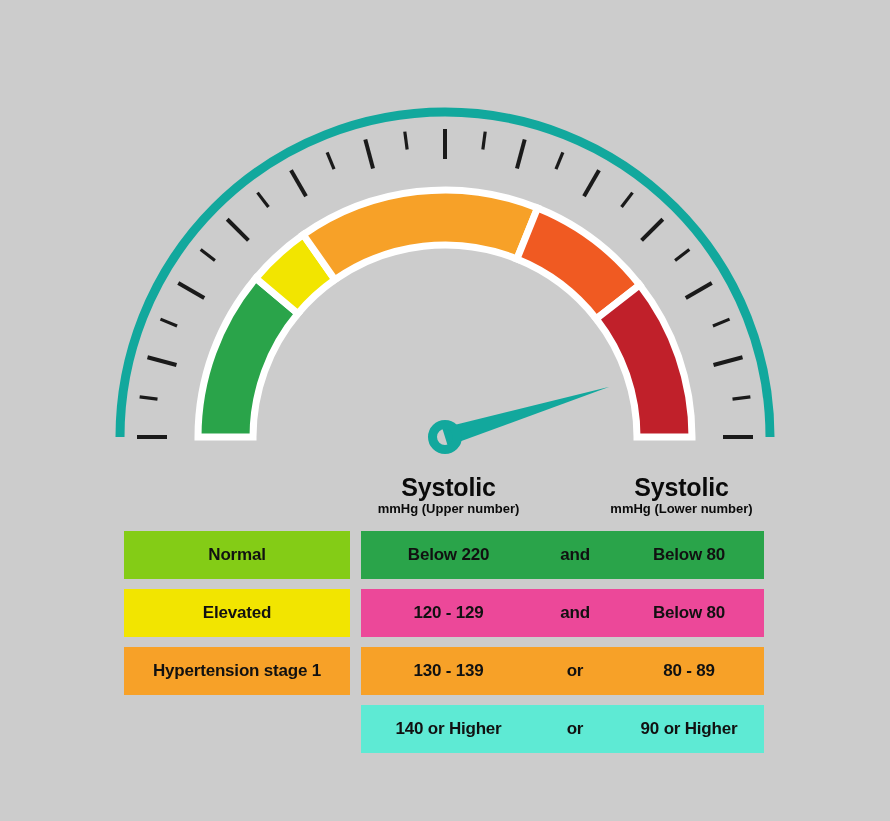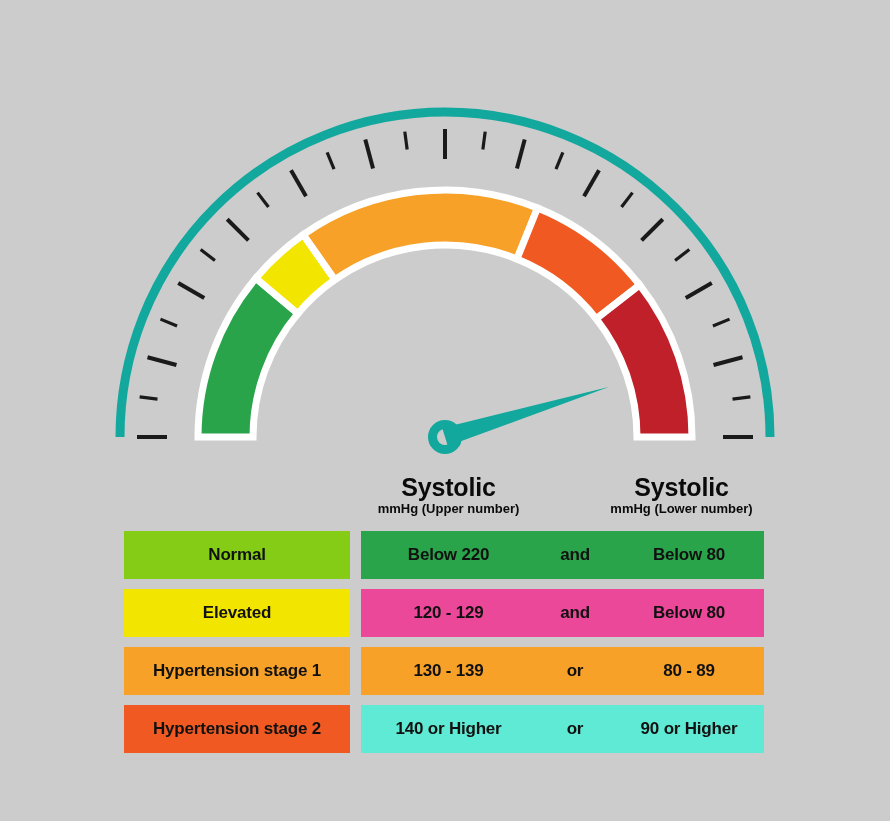--- a/index.html
+++ b/index.html
@@ -198,23 +198,20 @@
         <div class="cat-cell" style="background: rgb(247, 161, 40);">
           <span>Hypertension stage 1</span>
         </div>
         <div class="val-cell" style="background: rgb(247, 161, 40);">
           <span class="v-sys">130 - 139</span>
           <span class="v-conj">or</span>
           <span class="v-dia">80 - 89</span>
         </div>
       </div>
       <div class="row">
-        <div class="cat-cell" style="background: rgb(240, 90, 34);">
-          <span>Hypertension stage 2</span>
-        </div>
         <div class="val-cell" style="background: #5eead4;">
           <span class="v-sys">140 or Higher</span>
           <span class="v-conj">or</span>
           <span class="v-dia">90 or Higher</span>
         </div>
       </div>
     </div>
 
 </div>
 

